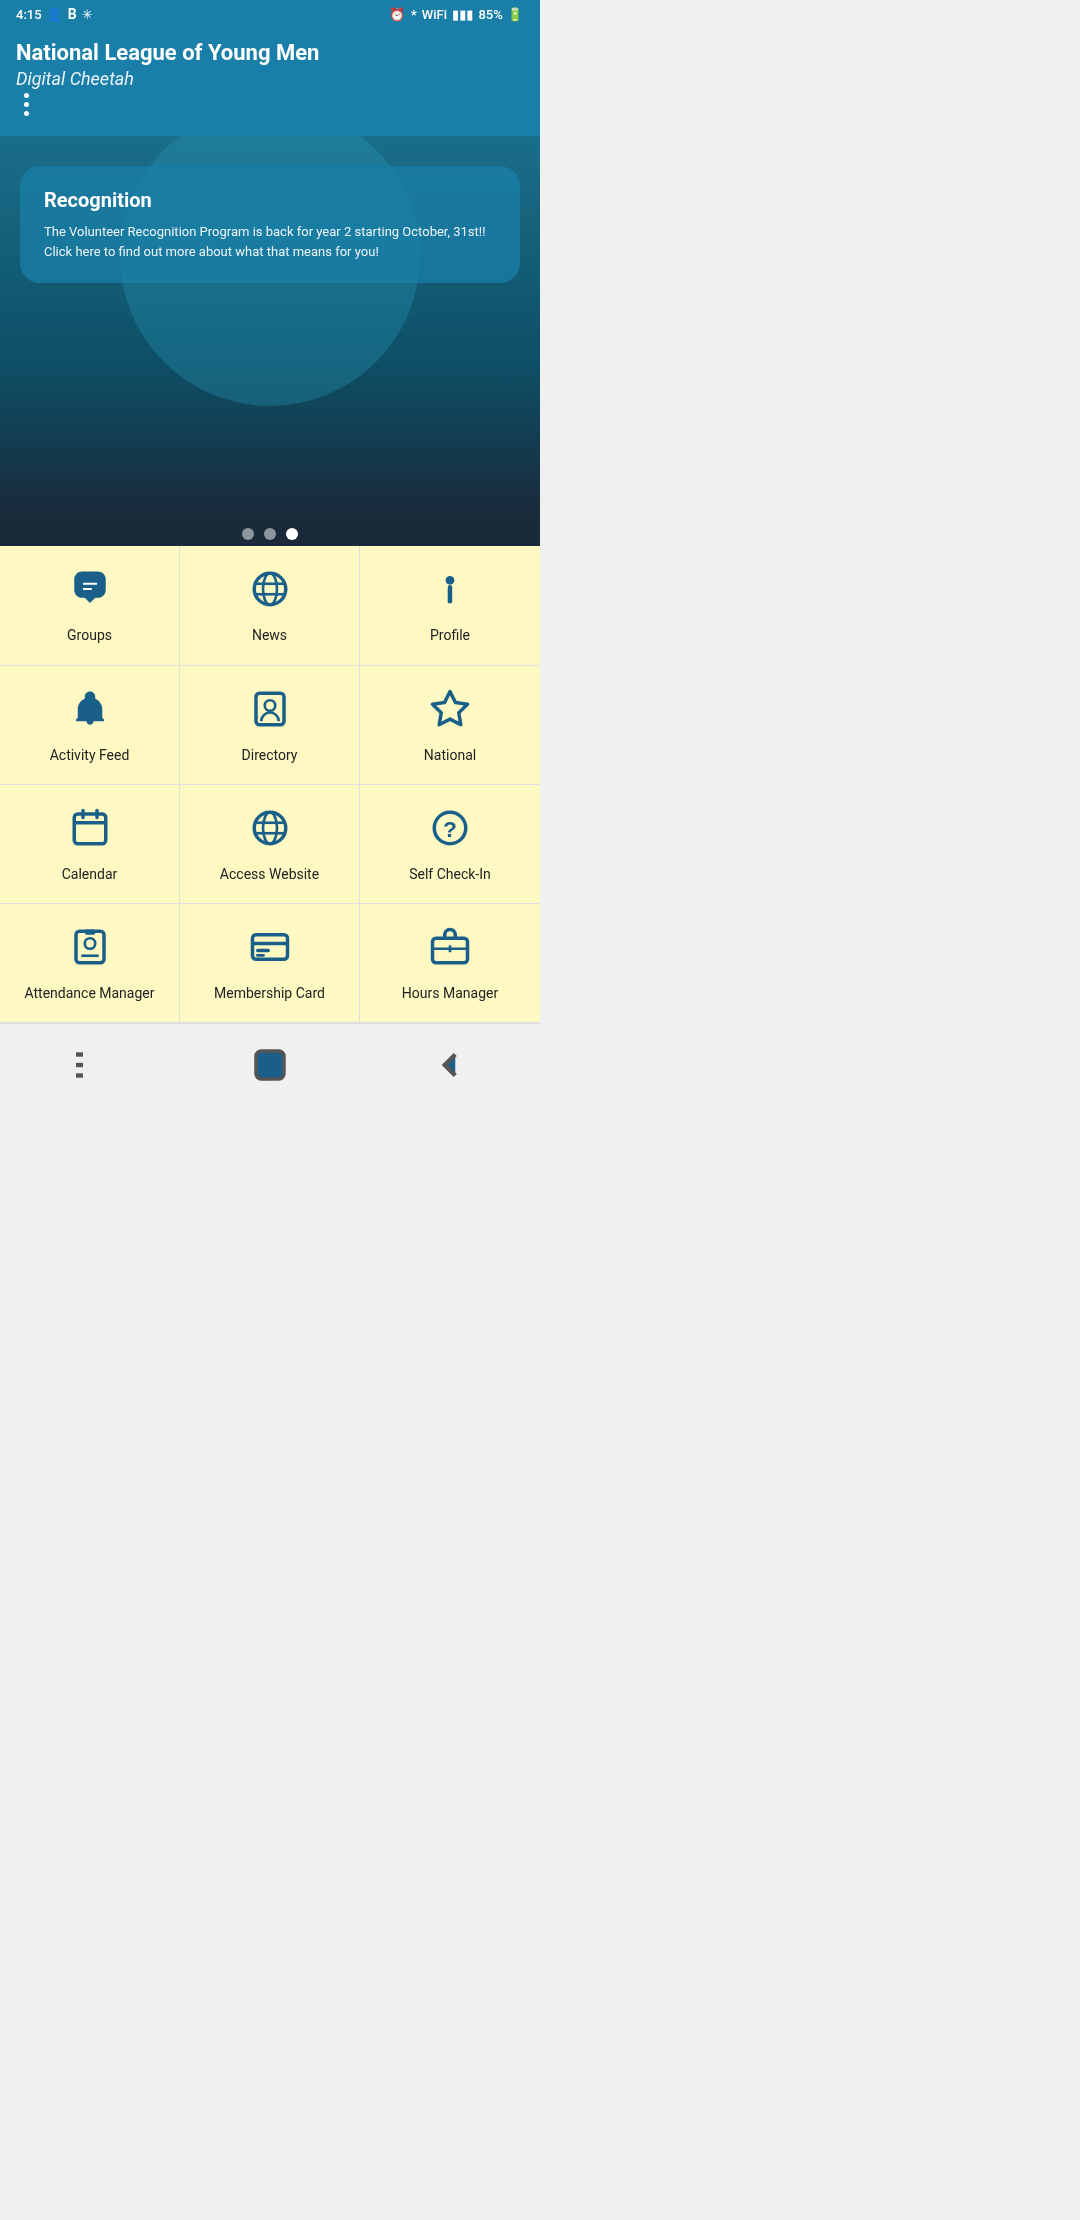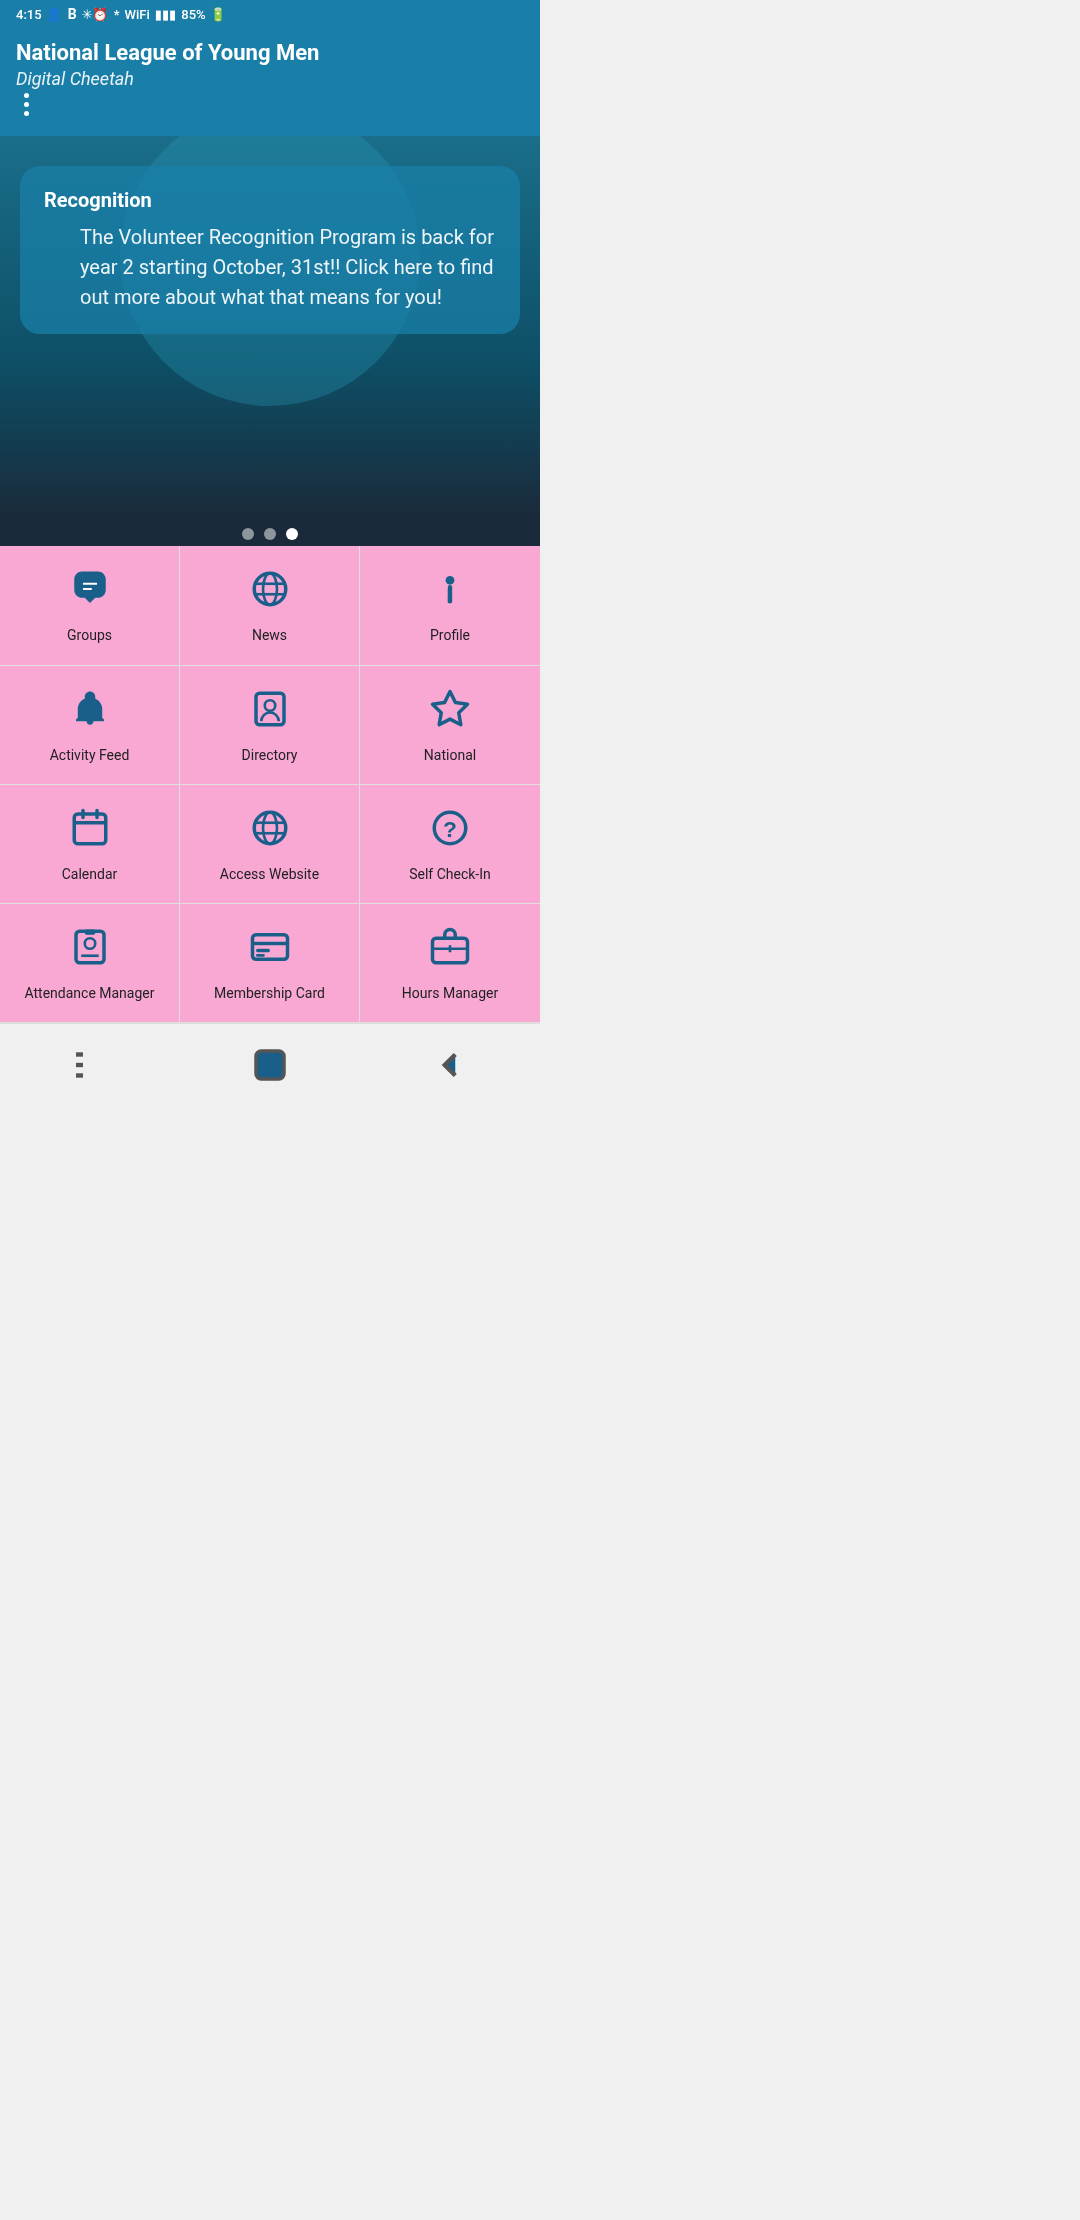--- a/index.html
+++ b/index.html
@@ -10,20 +10,21 @@
       font-family: 'Roboto', Arial, sans-serif;
       background: #f0f0f0;
       overflow-x: hidden;
     }
 
     
     .status-bar {
       background: #1a7fa8;
       color: white;
       display: flex;
+      justify-content: space-between;
       align-items: center;
       padding: 6px 16px;
       font-size: 13px;
       font-weight: 500;
     }
     .status-left { display: flex; align-items: center; gap: 5px; }
     .status-right { display: flex; align-items: center; gap: 5px; }
 
     
     .header {
@@ -101,23 +102,22 @@
       z-index: 1;
     }
     .hero-card-title {
       color: white;
       font-size: 20px;
       font-weight: bold;
       margin-bottom: 10px;
     }
     .hero-card-body {
       color: rgba(255,255,255,0.92);
-      font-size: 20px;
+      font-size: 13px;
       line-height: 1.5;
-      margin-left: 36px;
     }
 
     
     .dots-indicator {
       display: flex;
       justify-content: center;
       gap: 10px;
       padding: 12px 0 6px 0;
       background: #1a2a3a;
     }
@@ -139,21 +139,21 @@
     }
     .grid-item {
       display: flex;
       flex-direction: column;
       align-items: center;
       justify-content: center;
       padding: 22px 10px 20px 10px;
       border-right: 1px solid #e0e0e0;
       border-bottom: 1px solid #e0e0e0;
       cursor: pointer;
-      background: #f9a8d4;
+      background: #fef9c3;
       transition: background 0.15s;
     }
     .grid-item:nth-child(3n) { border-right: none; }
     .grid-item-icon {
       font-size: 38px;
       color: #1a5f8a;
       margin-bottom: 10px;
       line-height: 1;
     }
     .grid-item-label {

